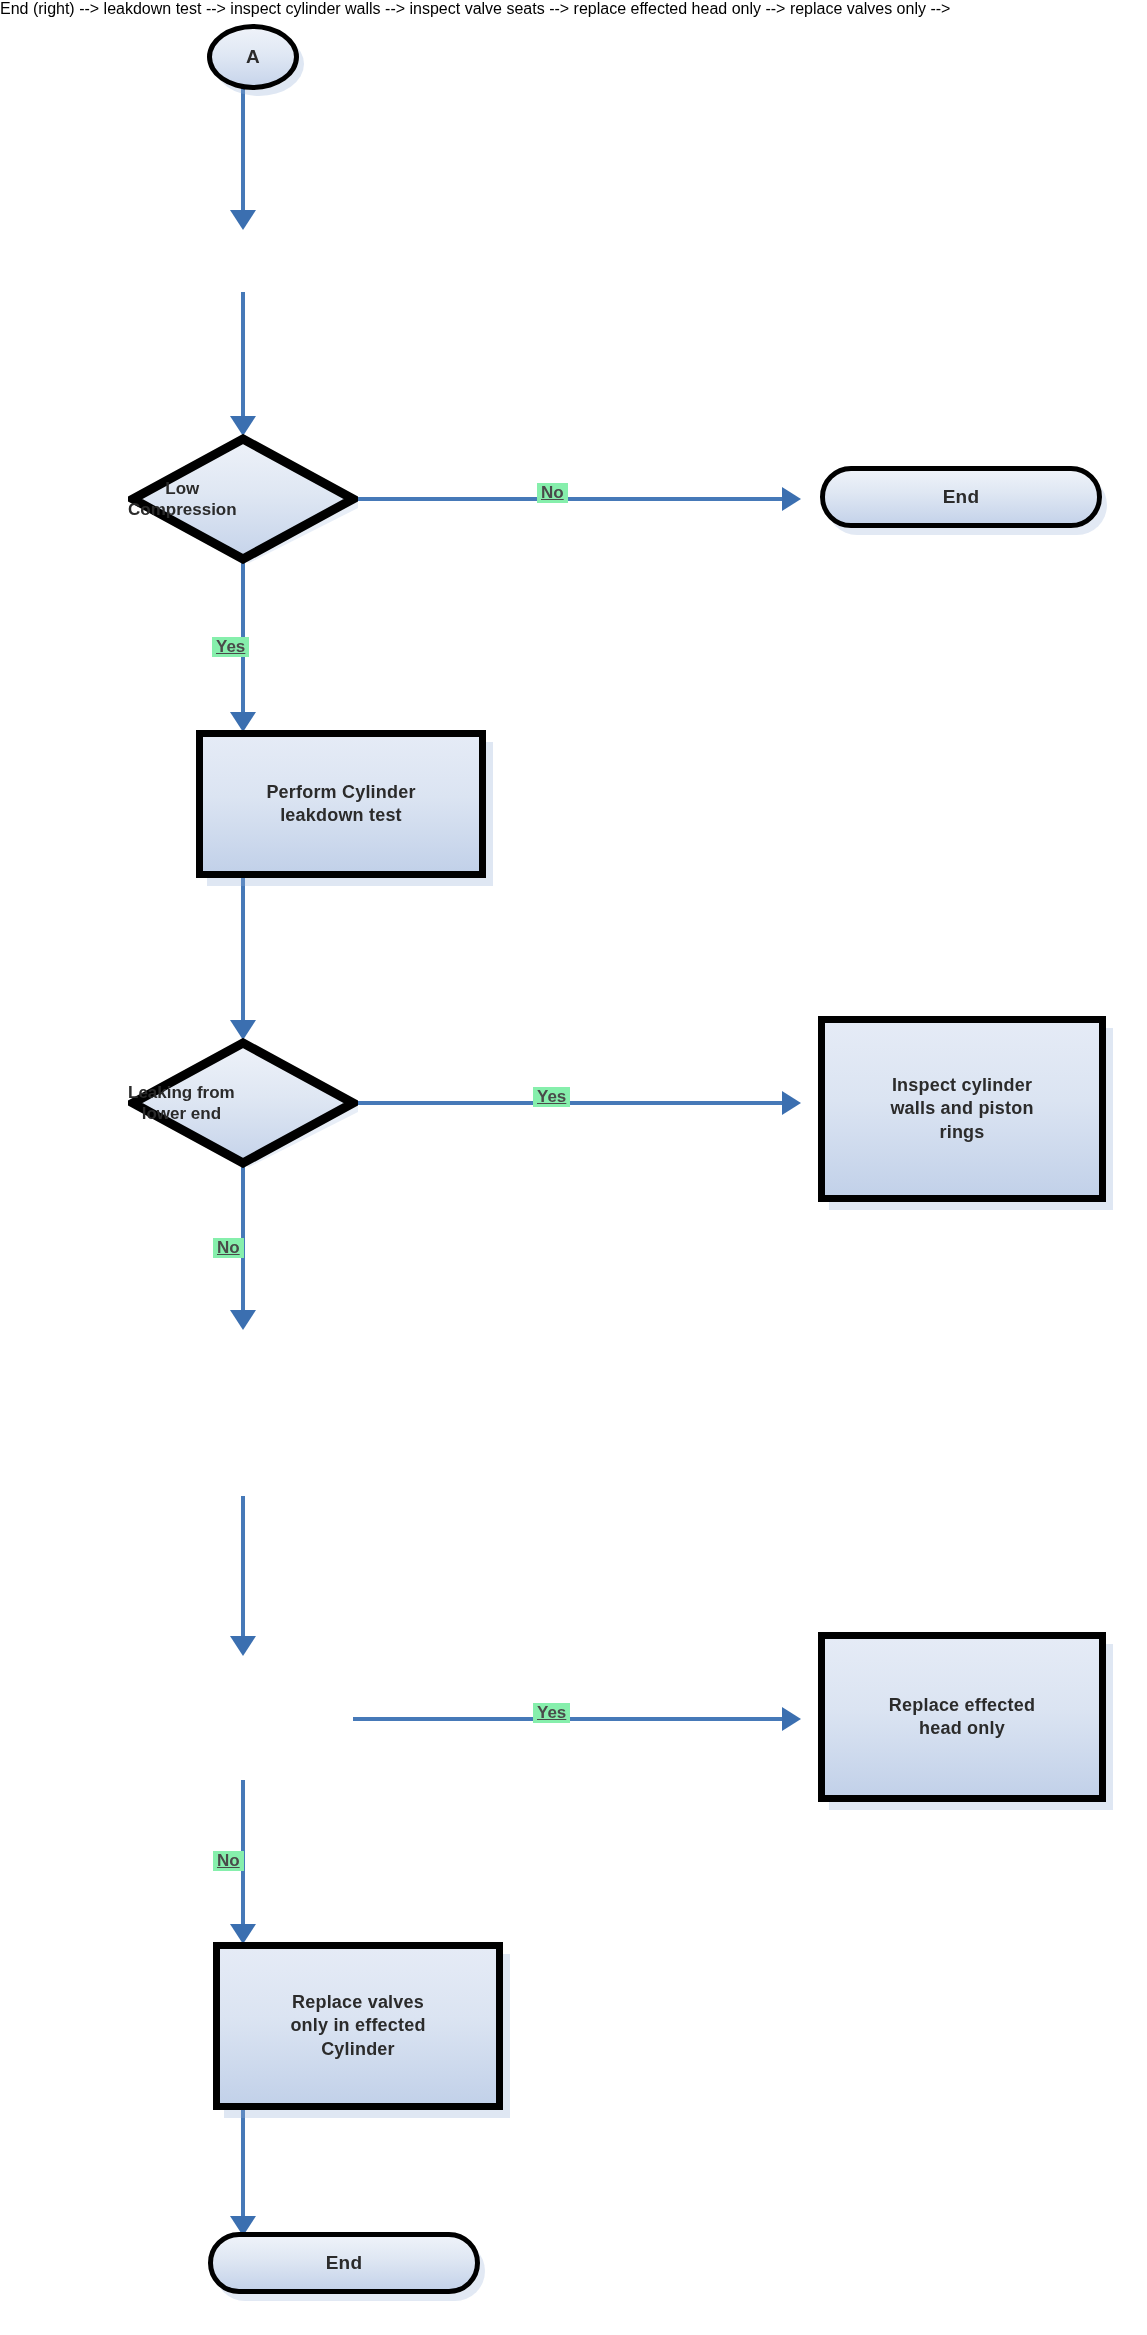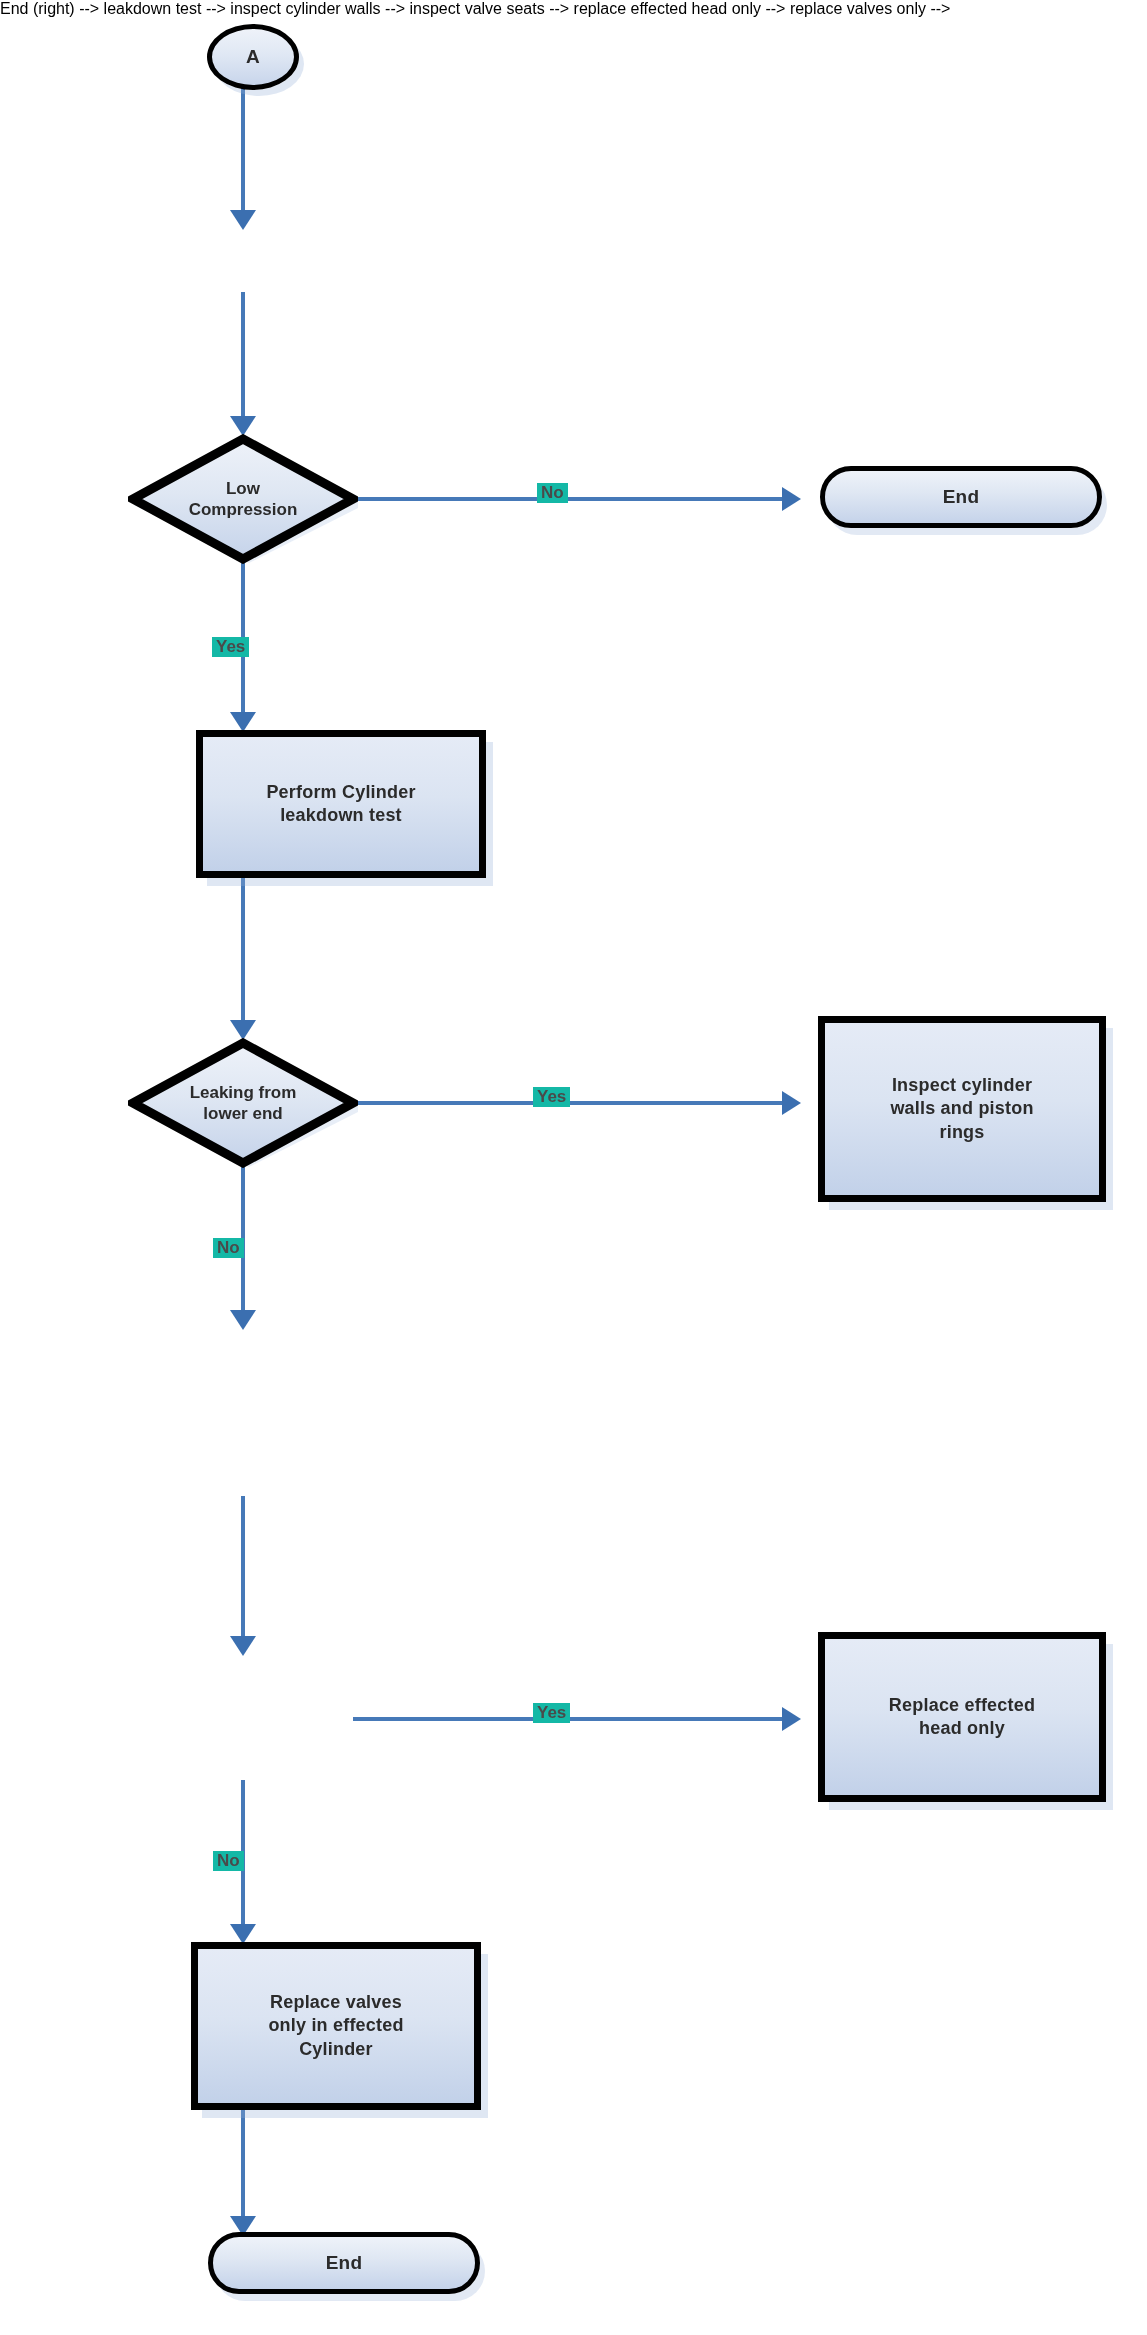--- a/index.html
+++ b/index.html
@@ -67,21 +67,20 @@
     position: absolute;
     left: 0; top: 0;
     width: 100%; height: 100%;
   }
   .dec-label {
     position: absolute;
     left: 0; top: 0;
     width: 100%; height: 100%;
     display: flex;
     align-items: center;
-    justify-content: center;
     text-align: center;
     color: #2b2b2b;
     font-weight: bold;
     line-height: 1.25;
     pointer-events: none;
   }
 
   
   .vline {
     position: absolute;
@@ -108,24 +107,25 @@
     width: 0; height: 0;
     border-top: 12px solid transparent;
     border-bottom: 12px solid transparent;
     border-left: 19px solid #3b6fb0;
     z-index: 2;
   }
   .edge-label {
     position: absolute;
     color: #4a4a4a;
     font-weight: bold;
-    background: #14b8a6;
+    background: #86efac;
     padding: 0 4px;
     z-index: 3;
     white-space: nowrap;
+    text-decoration: underline;
   }
 </style>
 </head>
 <body>
 
 <div id="canvas">
 
   
   <div class="node circ" style="left:207px; top:24px; width:92px; height:66px; font-size:19px;">
     <span>A</span>
@@ -249,21 +249,21 @@
       <span>head only</span>
     </span>
   </div>
 
    replace valves only --&gt;
   <div class="vline" style="left:241px; top:1780px; width:4px; height:150px;"></div>
   <div class="arrow-down" style="left:230px; top:1924px;"></div>
   <div class="edge-label" style="left:213px; top:1851px; font-size:17px;">No</div>
 
   
-  <div class="node proc" style="left:191px; top:1942px; width:290px; height:168px; font-size:18px;">
+  <div class="node proc" style="left:213px; top:1942px; width:290px; height:168px; font-size:18px;">
     <span>
       <span>Replace valves</span><br>
       <span>only in effected</span><br>
       <span>Cylinder</span>
     </span>
   </div>
 
   
   <div class="vline" style="left:241px; top:2110px; width:4px; height:112px;"></div>
   <div class="arrow-down" style="left:230px; top:2216px;"></div>

